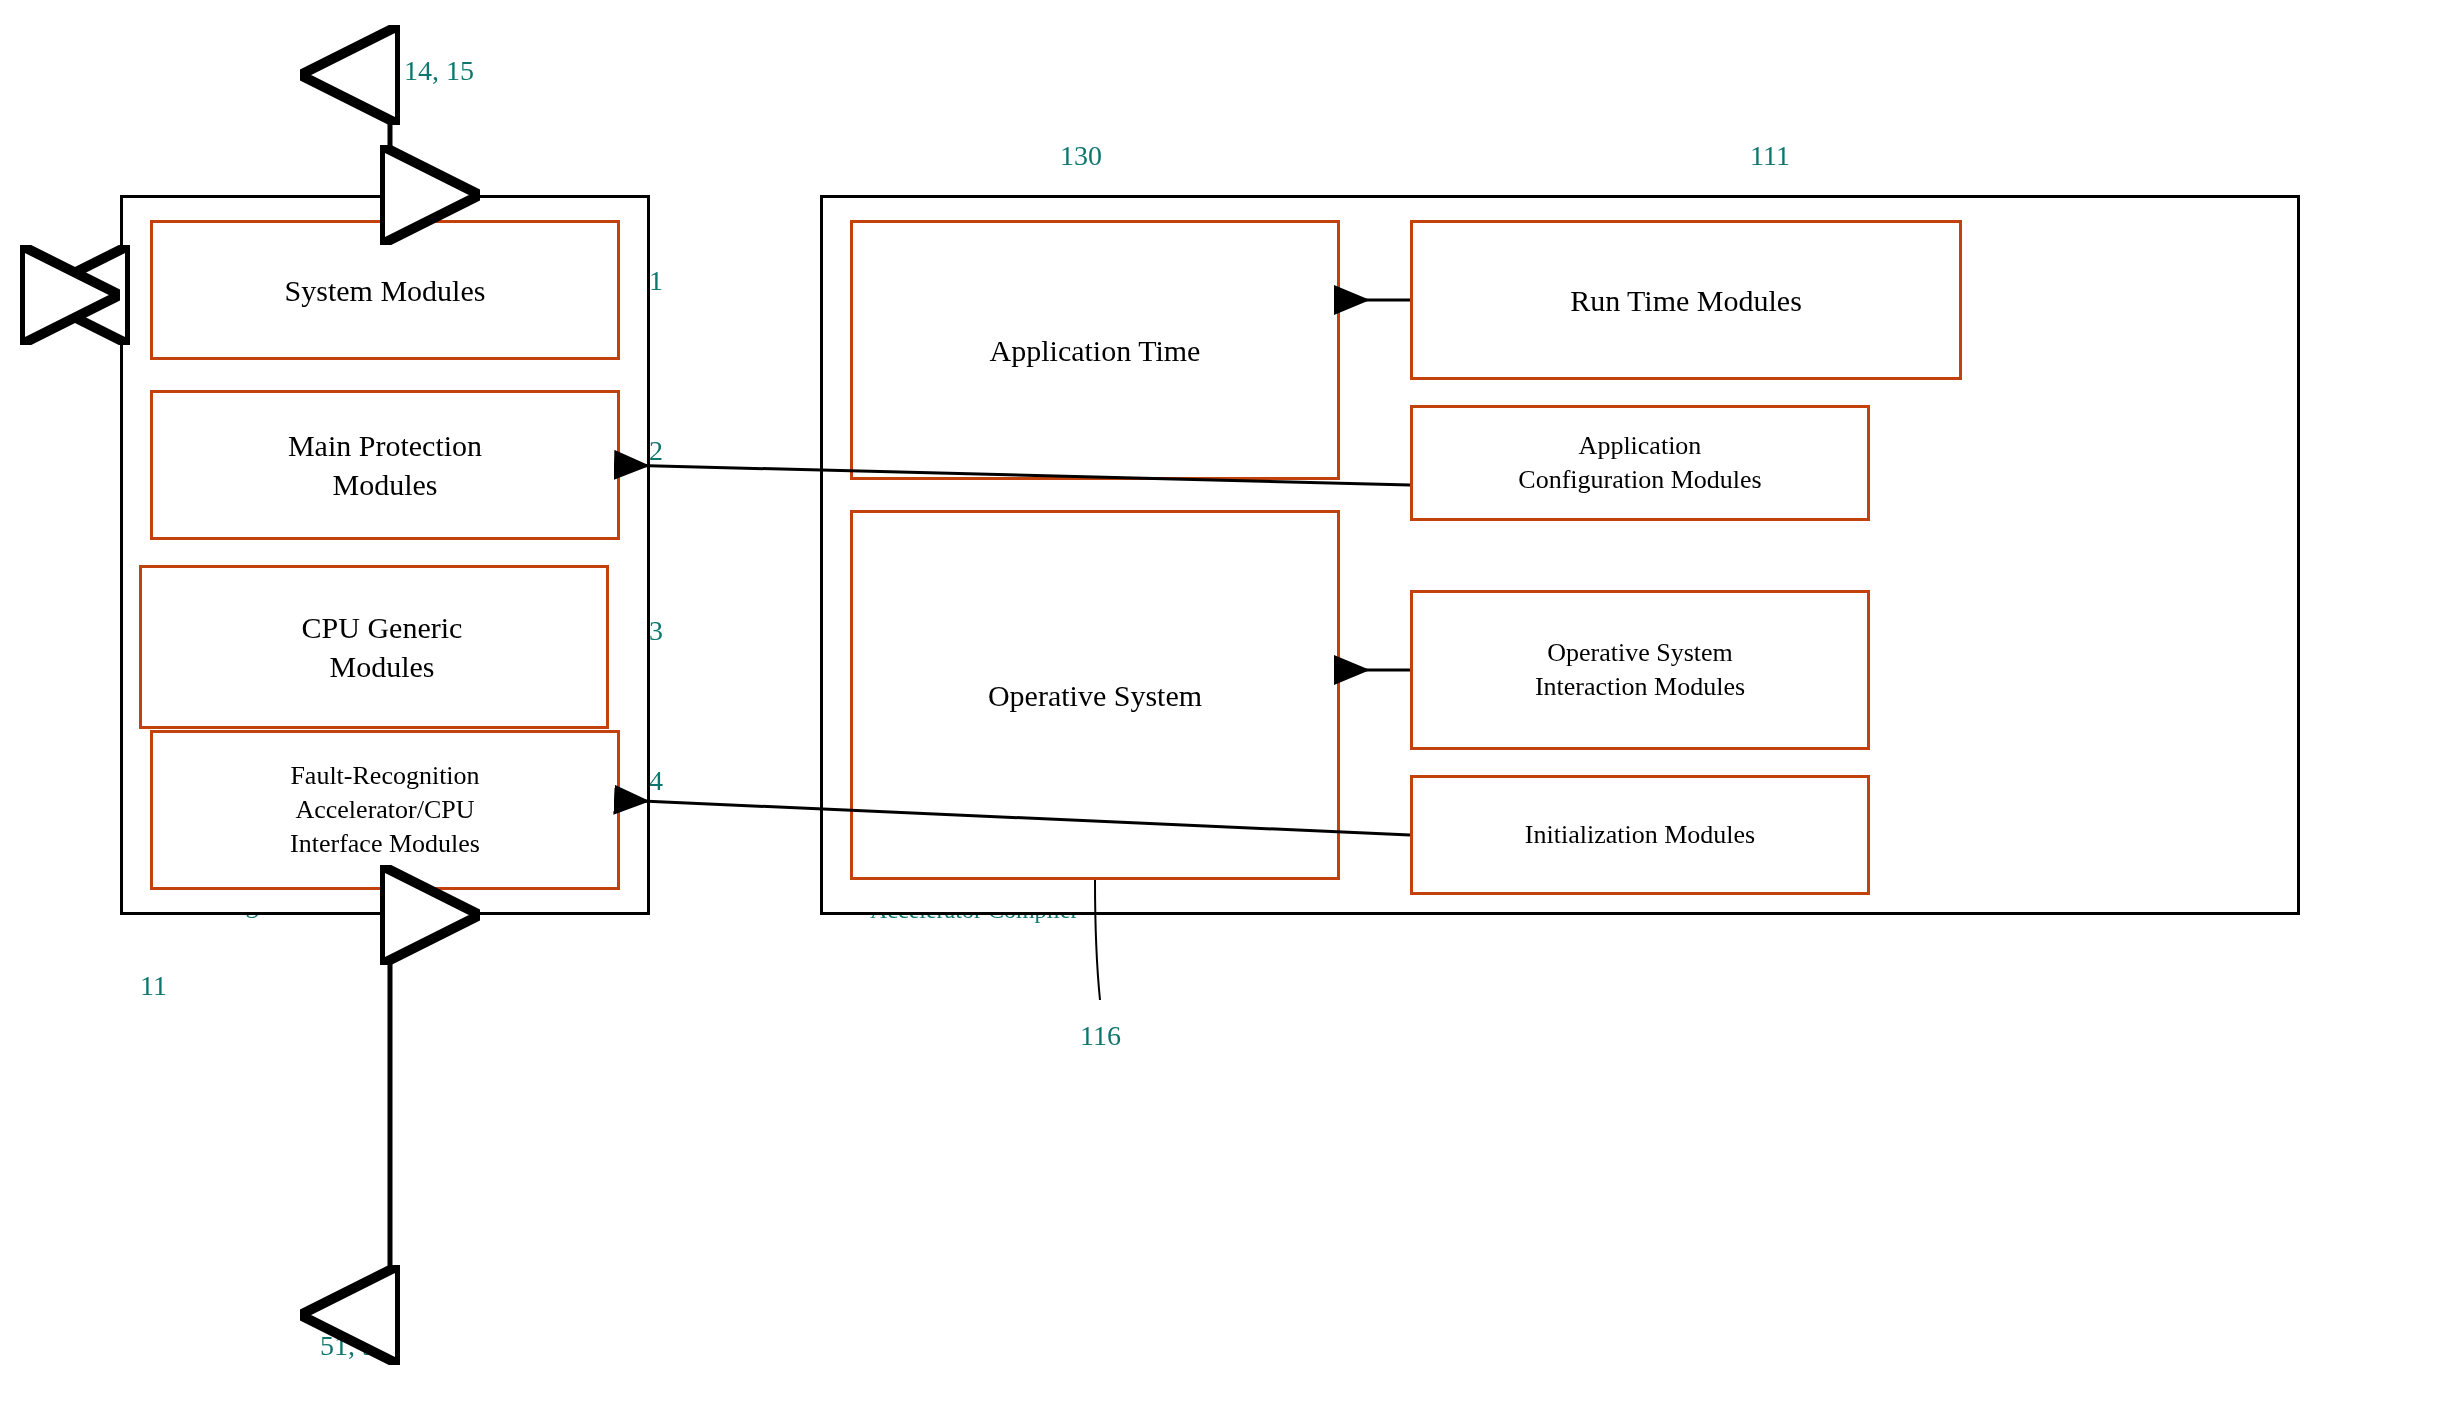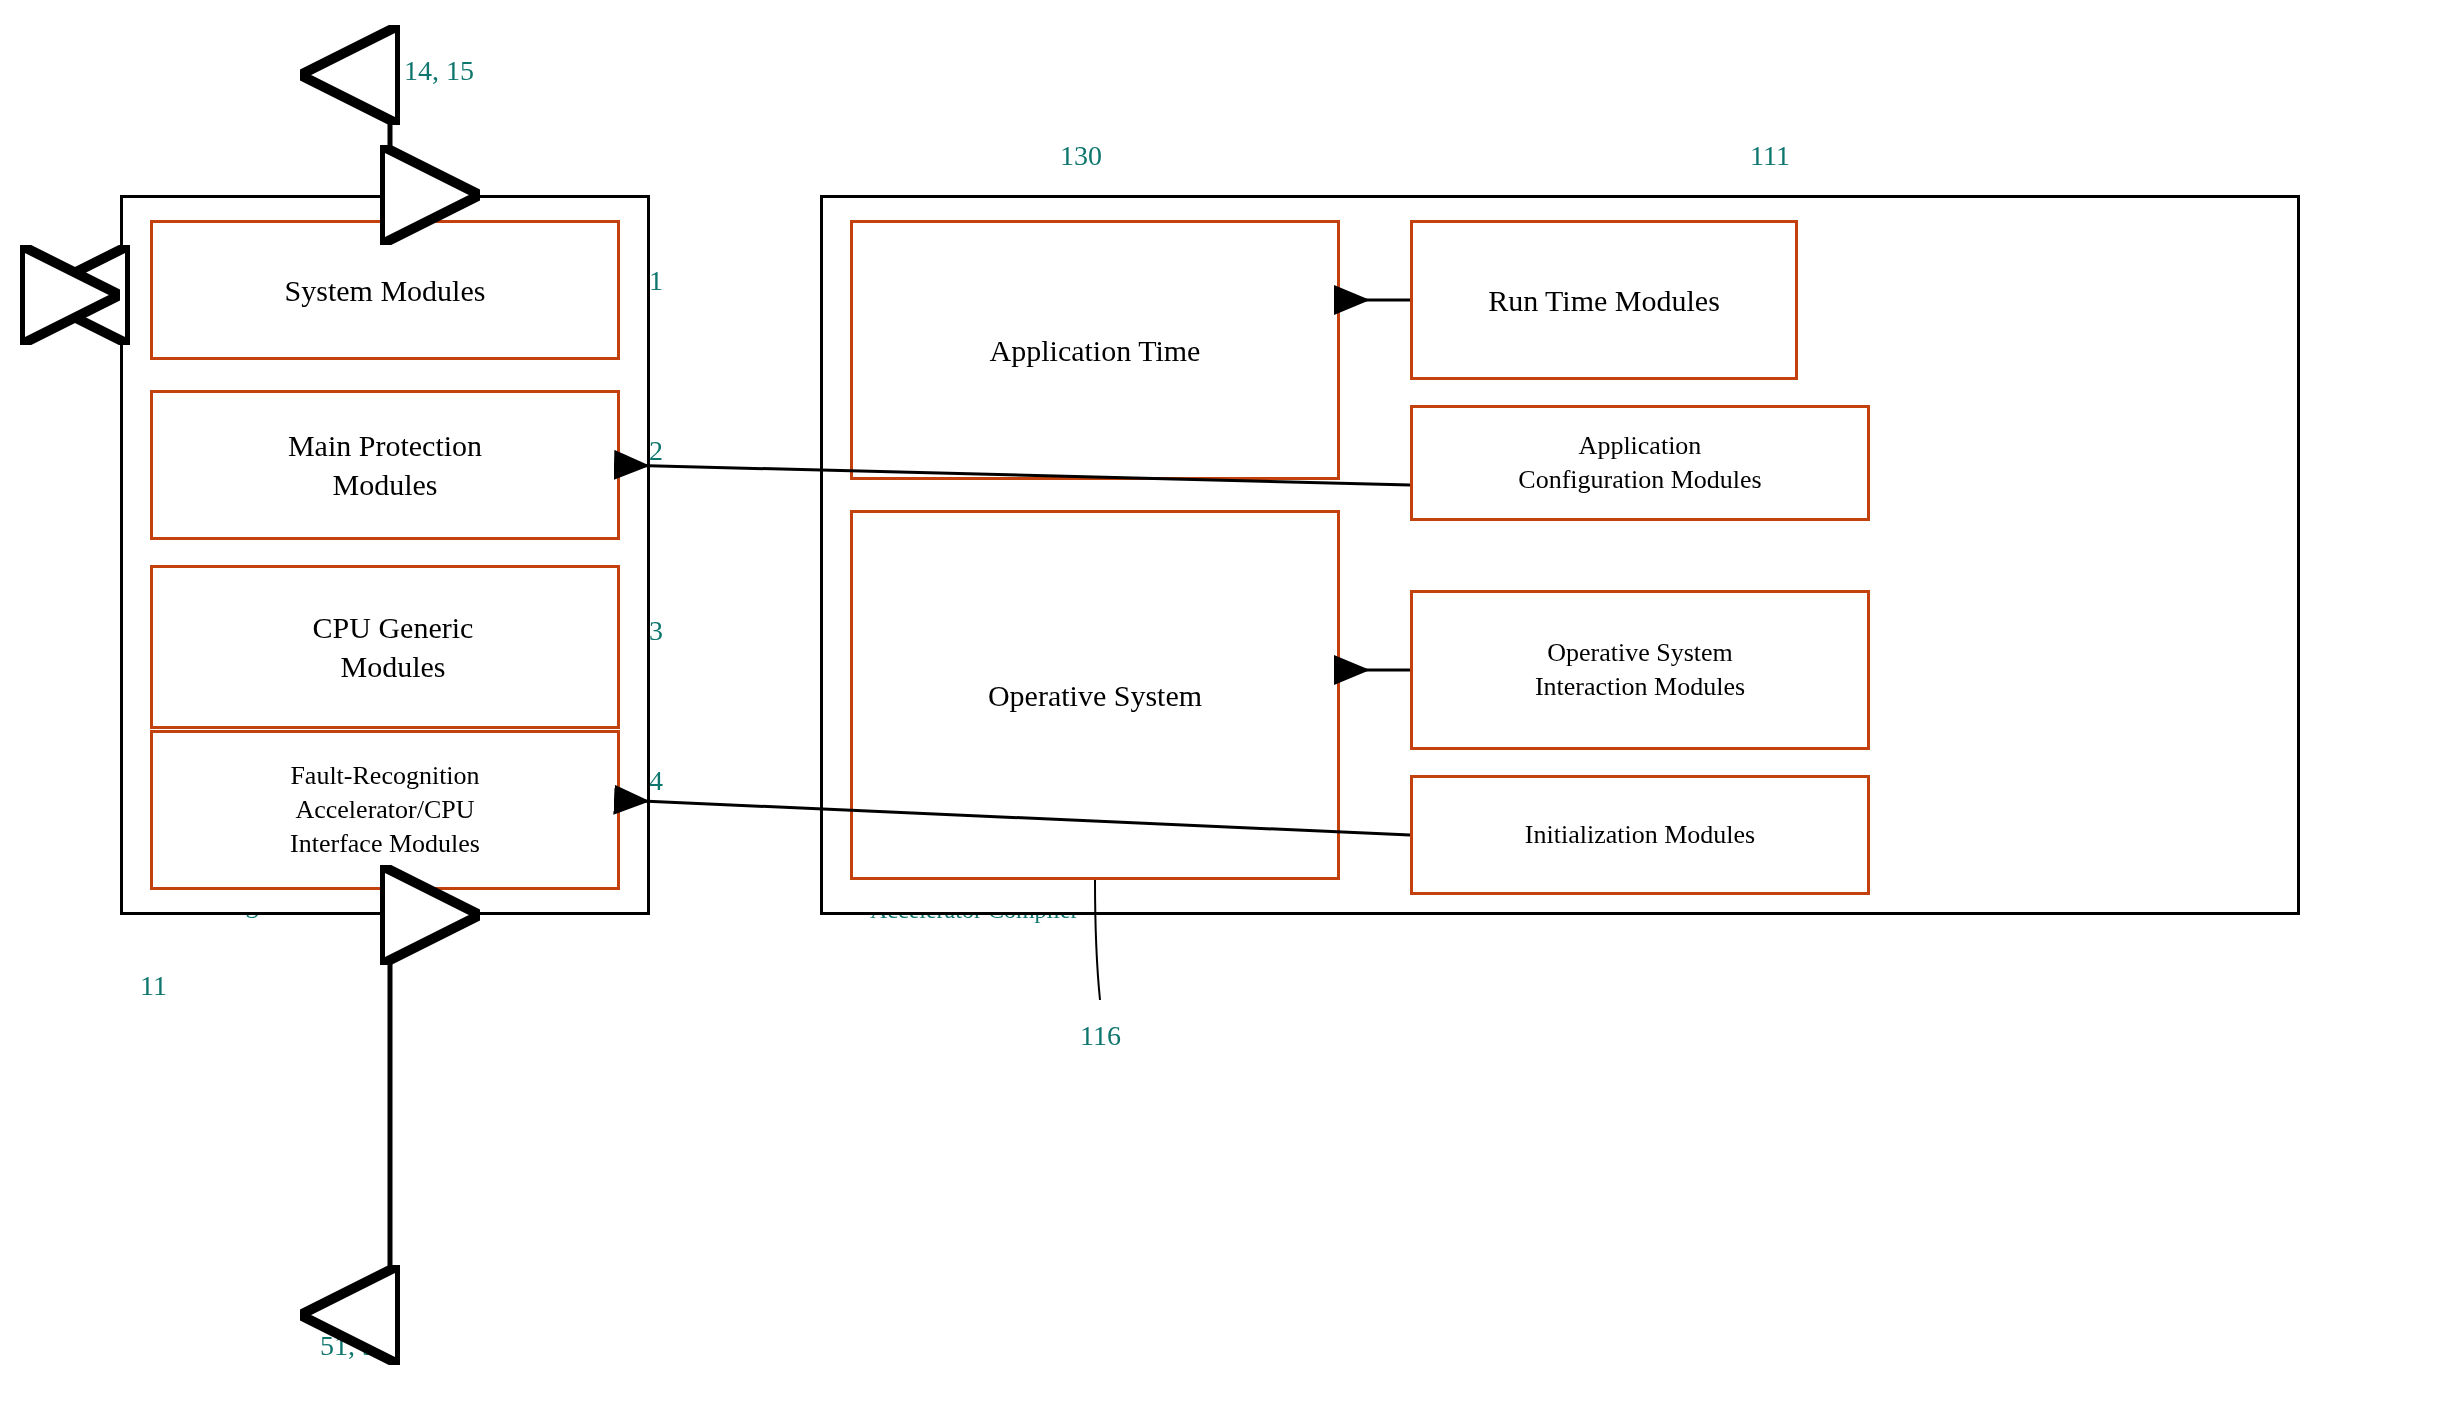--- a/index.html
+++ b/index.html
@@ -72,21 +72,21 @@
     }
 
     #box-main-protection {
       left: 150px;
       top: 390px;
       width: 470px;
       height: 150px;
     }
 
     #box-cpu-generic {
-      left: 150px;
+      left: 139px;
       top: 565px;
       width: 470px;
       height: 164px;
       padding-left: 16px;
     }
 
     #box-fault-interface {
       left: 150px;
       top: 730px;
       width: 470px;
@@ -106,21 +106,21 @@
       left: 850px;
       top: 510px;
       width: 490px;
       height: 370px;
     }
 
     
     #box-run-time {
       left: 1410px;
       top: 220px;
-      width: 388px;
+      width: 552px;
       height: 160px;
     }
 
     #box-app-config {
       left: 1410px;
       top: 405px;
       width: 460px;
       height: 116px;
       font-size: 26px;
     }

